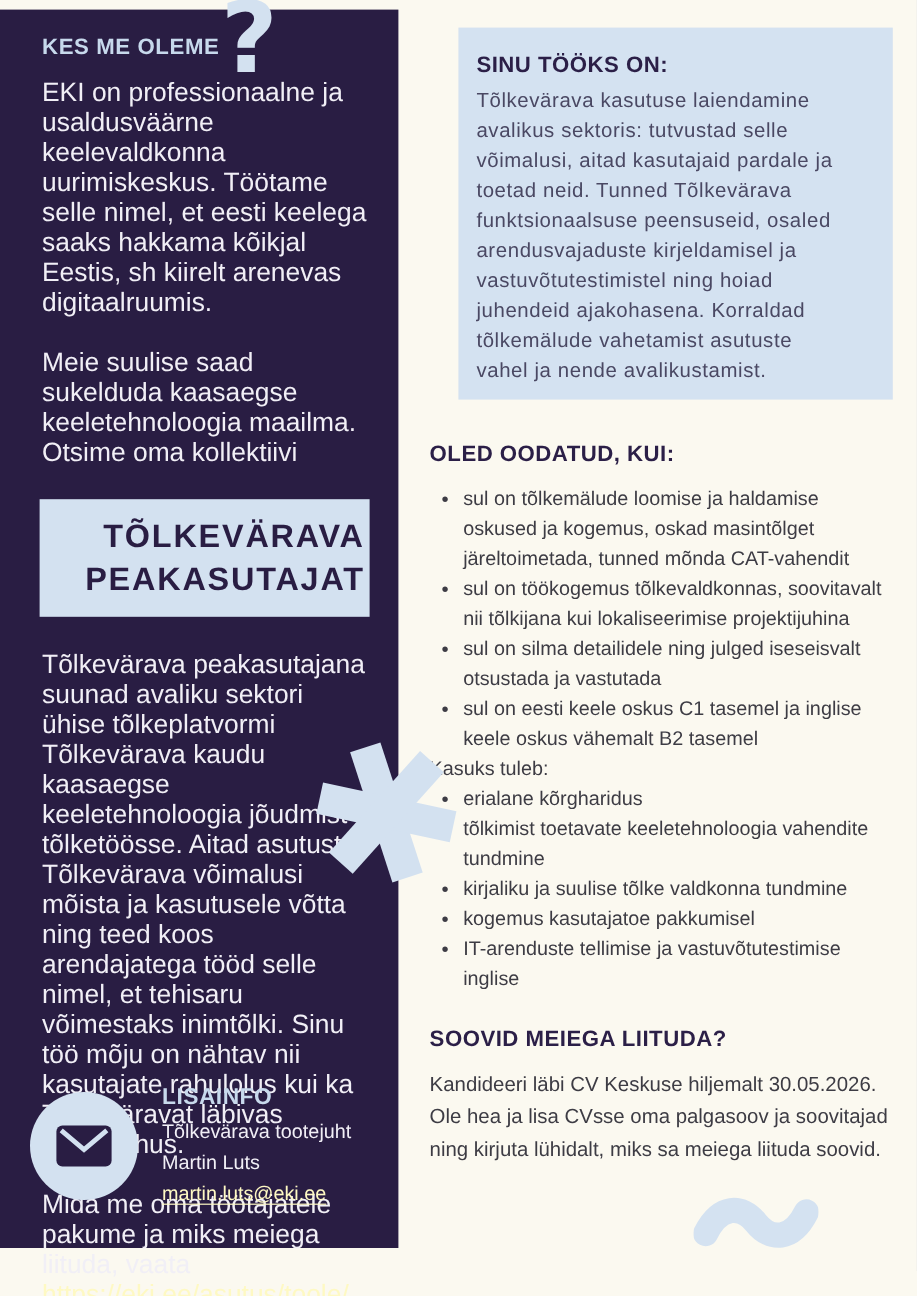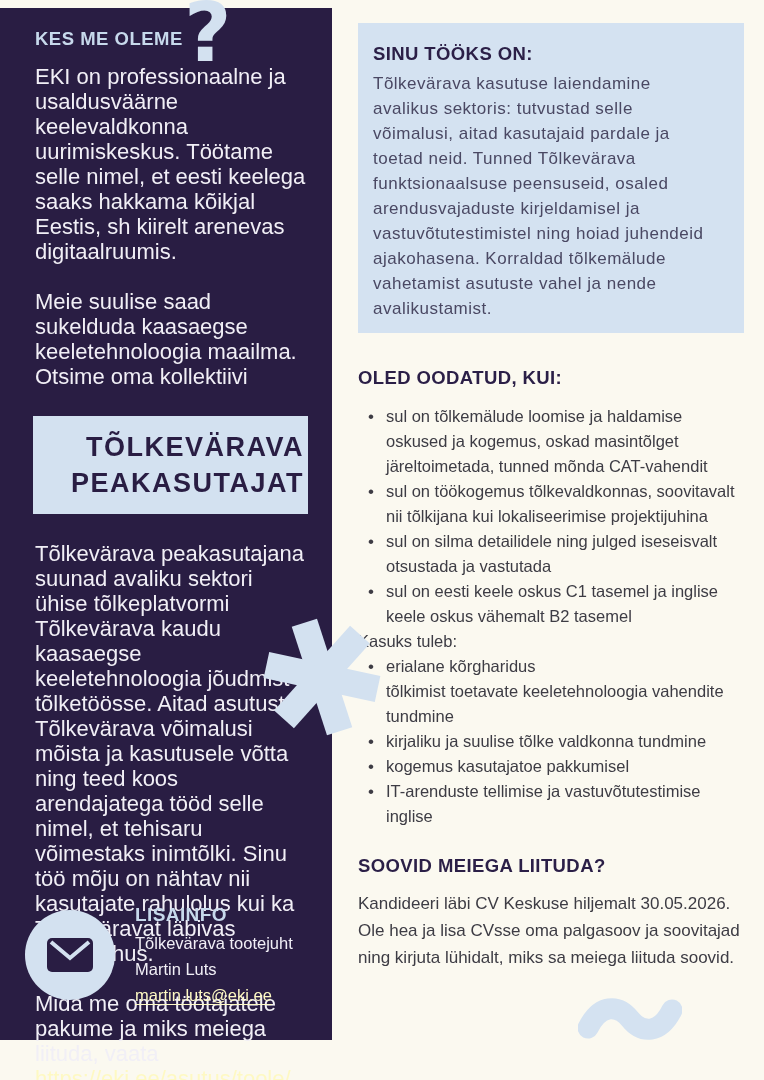--- a/index.html
+++ b/index.html
@@ -77,20 +77,21 @@
   
   .right-col {
     position:absolute; left:358px; top:0;
     width:386px;
     z-index:1;
   }
   .tasks-box {
     margin-top:23px;
     background:#d4e2f1;
     padding:20px 36px 12px 15px;
+    margin-left:24px;
   }
   .right-h {
     color:#2b1f47;
     font-size:18.5px; font-weight:bold;
     letter-spacing:.4px;
   }
   .tasks-body {
     margin-top:6px;
     color:#4a4863;
     font-size:17px; line-height:25px;

